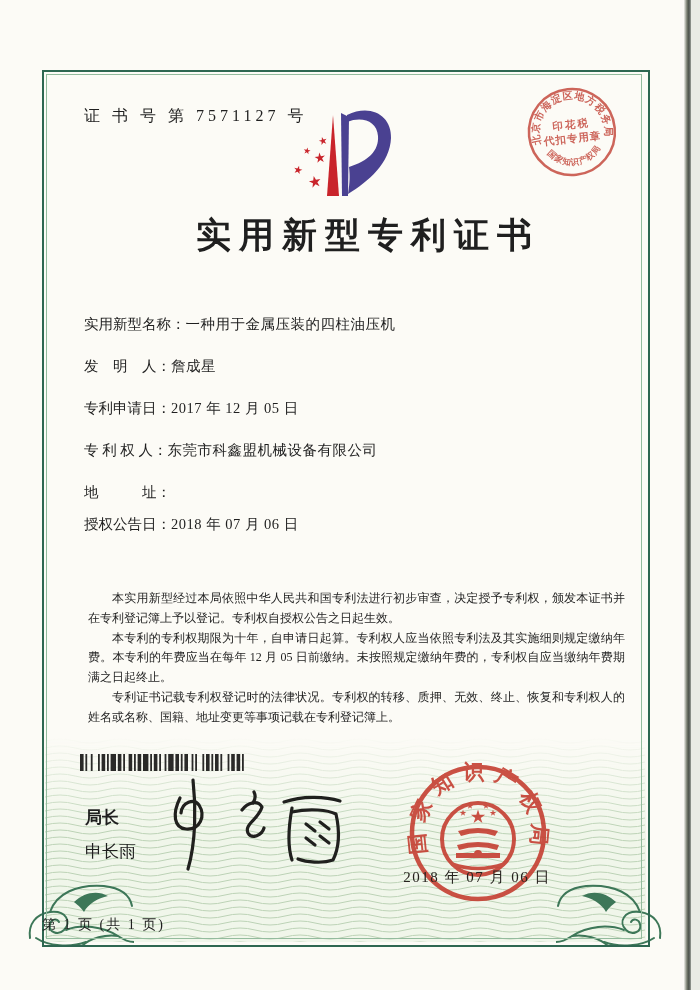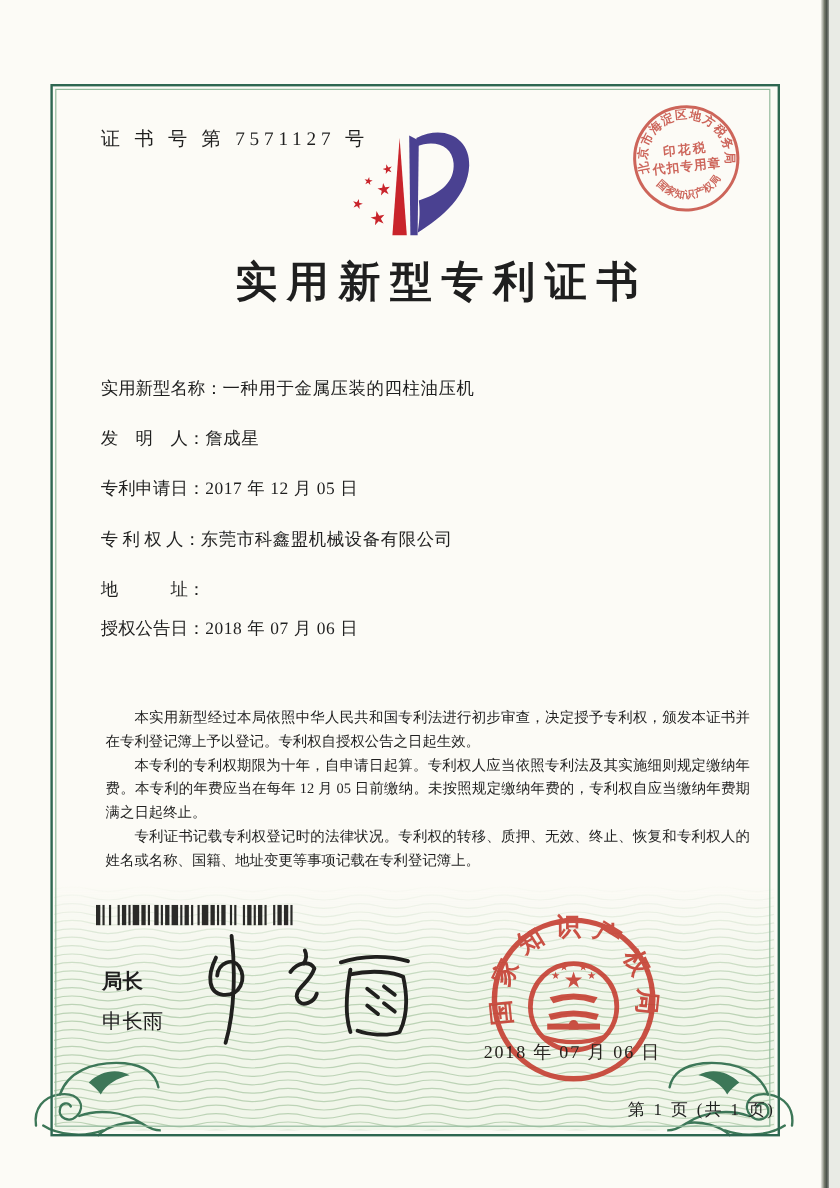--- a/index.html
+++ b/index.html
@@ -33,21 +33,21 @@
     font-family:Liberation Sans, sans-serif;}
   .sig-name{position:absolute;left:85px;top:840px;font-size:17px;font-weight:normal;
     font-family:"Liberation Sans","DejaVu Sans",sans-serif;}
   .sig-script{position:absolute;left:150px;top:772px;}
   .waves{position:absolute;left:45px;top:737px;}
   .flourish{position:absolute;}
   .flourish.fl-left{left:26px;top:872px;}
   .flourish.fl-right{left:556px;top:872px;}
   .tax-stamp{position:absolute;left:517px;top:78px;transform:rotate(-6deg);}
   .office-seal{position:absolute;left:378px;top:733px;}
-  .footer{position:absolute;left:42px;top:916px;width:604px;text-align:right;
+  .footer{position:absolute;left:42px;top:916px;width:604px;text-align:left;
     font-size:14px;letter-spacing:2px;}
 </style>
 </head>
 <body>
 
 <div class="page"></div>
 
 <svg class="waves" width="601" height="205" viewBox="0 0 601 205">
   <defs>
     <path id="wv" d="M0 4 Q 15 0 30 4 T 60 4 T 90 4 T 120 4 T 150 4 T 180 4 T 210 4 T 240 4 T 270 4 T 300 4 T 330 4 T 360 4 T 390 4 T 420 4 T 450 4 T 480 4 T 510 4 T 540 4 T 570 4 T 600 4" fill="none" stroke="#bcd3b6" stroke-width="1"></path>

